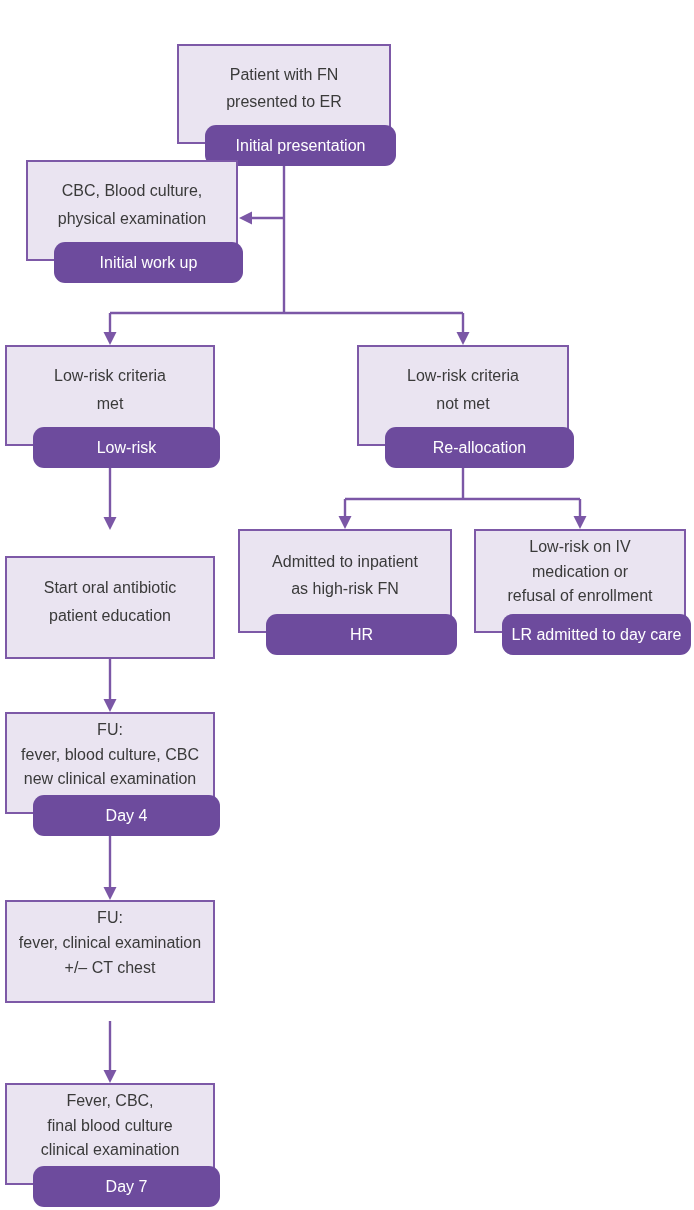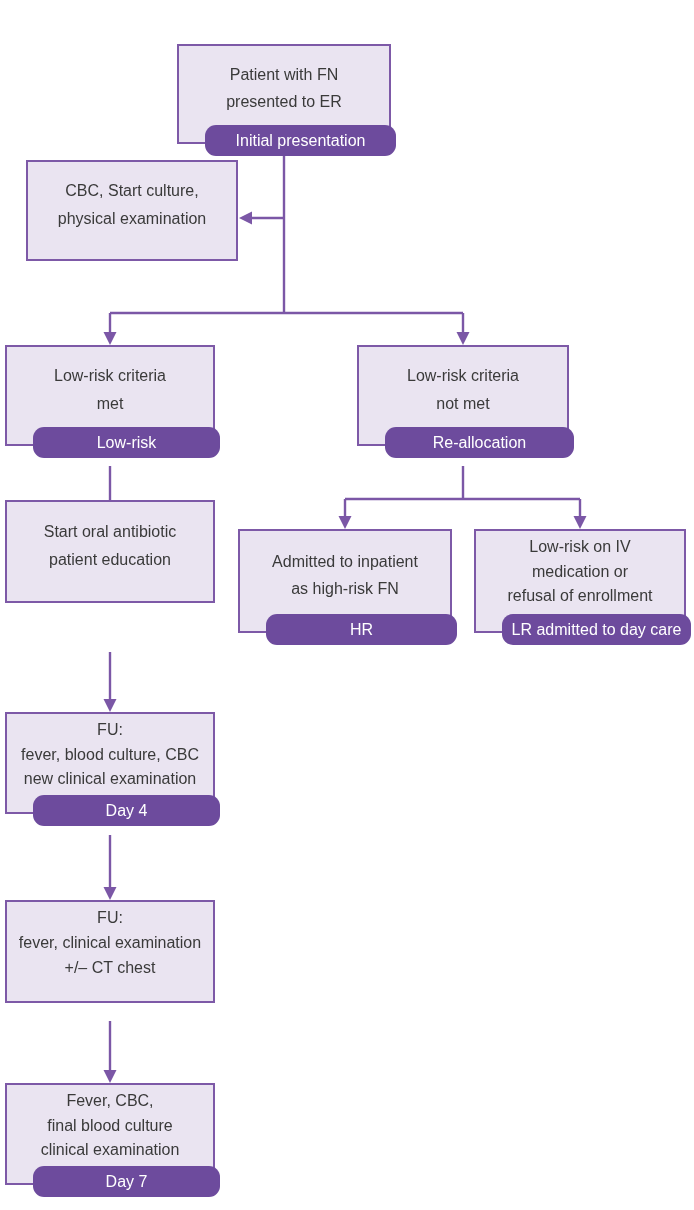--- a/index.html
+++ b/index.html
@@ -52,21 +52,21 @@
     white-space:pre-line;
     font-size:16px;
     line-height:1.7;
     color:var(--text);
   }
   .badge{
     position:absolute;
     left:28px;
     right:-5px;
     top:calc(100% - 19px);
-    height:31px;
+    height:41px;
     background:var(--badge-fill);
     border-radius:11px;
     display:flex;
     align-items:center;
     justify-content:center;
     text-align:center;
   }
   .badge-label{
     color:var(--badge-text);
     font-size:16px;
@@ -132,22 +132,25 @@
       <span class="box-text">Patient with FN
 presented to ER</span>
     </div>
     <div class="badge">
       <span class="badge-label">Initial presentation</span>
     </div>
   </div>
 
   <div class="node" style="left:26px;top:160px;width:212px;height:101px;">
     <div class="box">
-      <span class="box-text">CBC, Start culture,
+      <span class="box-text">CBC, Blood culture,
 physical examination</span>
+    </div>
+    <div class="badge">
+      <span class="badge-label">Initial work up</span>
     </div>
   </div>
 
   <div class="node" style="left:5px;top:345px;width:210px;height:101px;">
     <div class="box">
       <span class="box-text">Low-risk criteria
 met</span>
     </div>
     <div class="badge">
       <span class="badge-label">Low-risk</span>
@@ -157,21 +160,21 @@
   <div class="node" style="left:357px;top:345px;width:212px;height:101px;">
     <div class="box">
       <span class="box-text">Low-risk criteria
 not met</span>
     </div>
     <div class="badge">
       <span class="badge-label">Re-allocation</span>
     </div>
   </div>
 
-  <div class="node" style="left:5px;top:500px;width:210px;height:103px;">
+  <div class="node" style="left:5px;top:556px;width:210px;height:103px;">
     <div class="box">
       <span class="box-text">Start oral antibiotic
 patient education</span>
     </div>
   </div>
 
   <div class="node" style="left:474px;top:529px;width:212px;height:104px;">
     <div class="box" style="padding-bottom:22px;">
       <span class="box-text" style="line-height:1.55;">Low-risk on IV
 medication or

